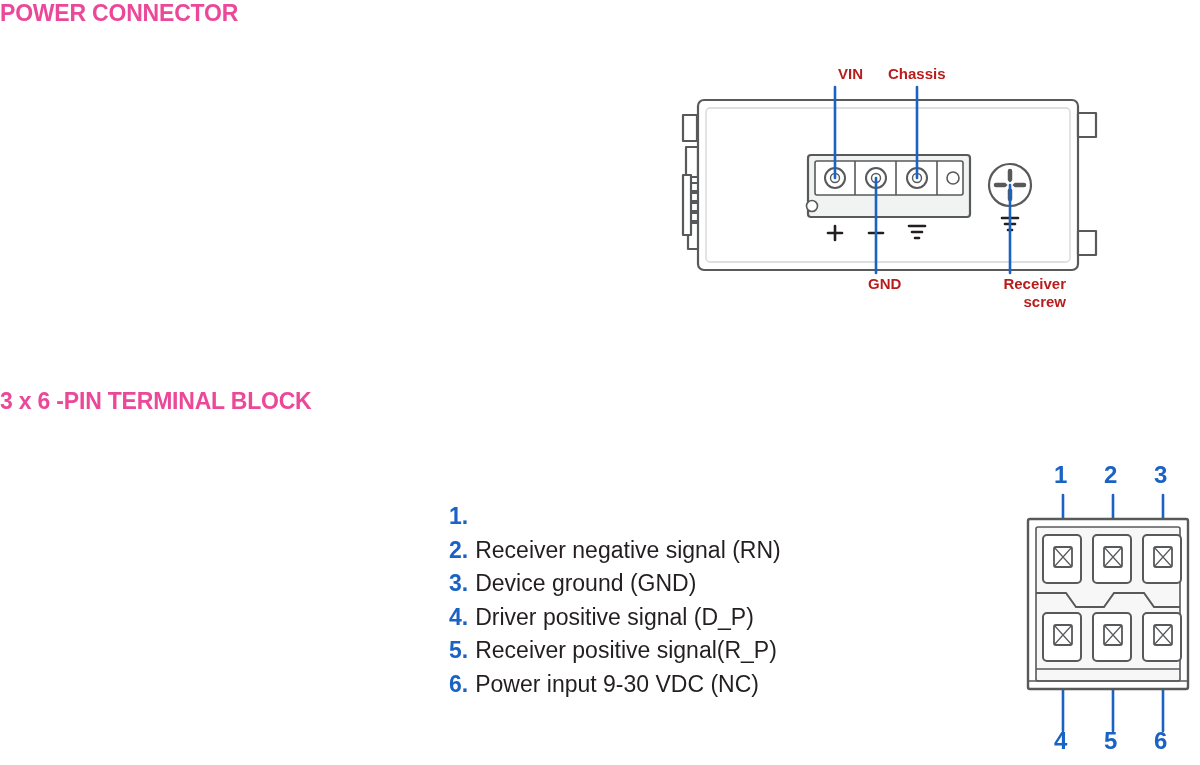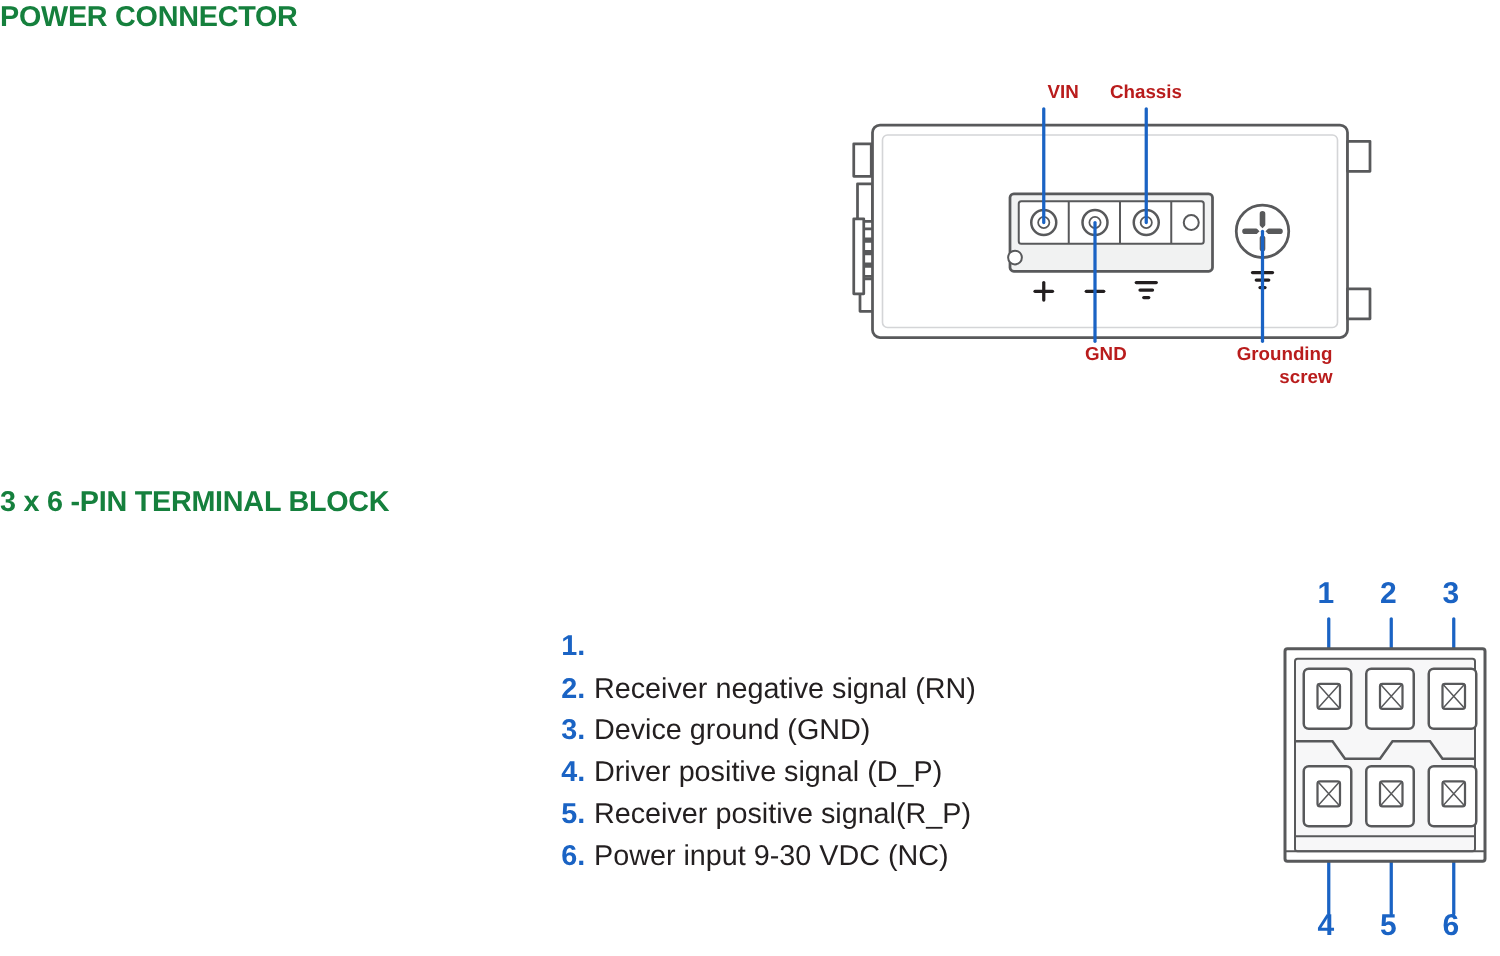--- a/index.html
+++ b/index.html
@@ -13,21 +13,21 @@
     position: relative;
     font-family: "Liberation Sans", sans-serif;
     color: #231f20;
     overflow: hidden;
   }
   .section-title {
     position: absolute;
     font-size: 23px;
     font-weight: bold;
     letter-spacing: -0.2px;
-    color: #15803d;
+    color: #ec4899;
     white-space: nowrap;
     text-align: right;
   }
   #title-terminal { left: 0px; top: 388px; }
 
   
   #power-diagram {
     position: absolute;
     left: 660px;
     top: 55px;
@@ -176,21 +176,21 @@
       <line x1="257" y1="32" x2="257" y2="123"></line>
       <line x1="216" y1="123" x2="216" y2="218"></line>
       <line x1="350" y1="130" x2="350" y2="218"></line>
     </g>
   </svg>
 
   <div class="cl-label" id="lbl-vin">VIN</div>
   <div class="cl-label" id="lbl-chassis">Chassis</div>
   <div class="cl-label" id="lbl-gnd">GND</div>
   <div class="cl-label" id="lbl-ground-screw">
-    <div>Grounding</div>
+    <div>Receiver</div>
     <div>screw</div>
   </div>
 </div>
 
 <div class="section-title" id="title-terminal">3 x 6 -PIN TERMINAL BLOCK</div>
 
 <div id="terminal-list">
   <div class="row">
     <span class="num">1.</span>
   </div>

